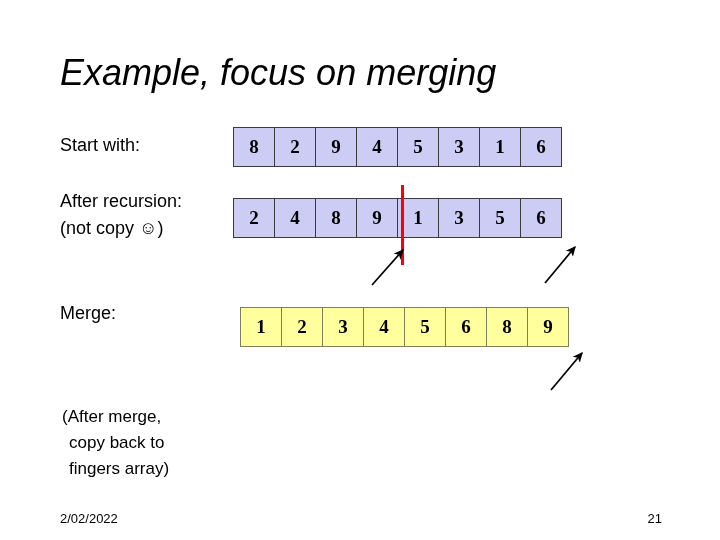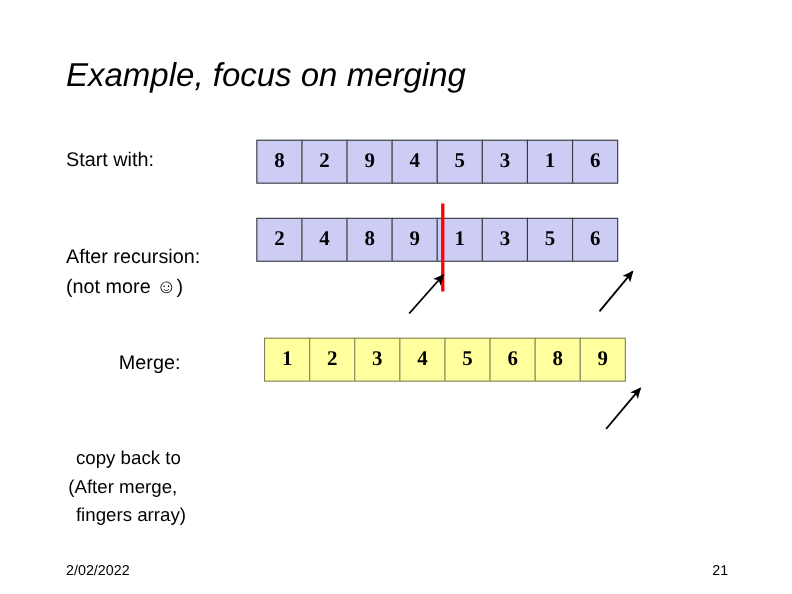--- a/index.html
+++ b/index.html
@@ -15,40 +15,40 @@
     font-family: "Liberation Sans", sans-serif;
     color: #000000;
   }
 
   
   #slide-title {
     position: absolute;
     left: 60px;
     top: 52px;
     font-family: "Liberation Sans", sans-serif;
-    font-size: 30px;
+    font-size: 36px;
     font-style: italic;
     font-weight: 400;
     letter-spacing: 0px;
     white-space: nowrap;
     color: #000000;
   }
 
   
   .label-block {
     position: absolute;
     font-family: Liberation Sans, sans-serif;
     font-size: 18px;
     line-height: 27px;
     white-space: nowrap;
     color: #000000;
   }
   #label-start        { left: 60px; top: 132px; }
-  #label-recursion    { left: 60px; top: 220px; }
-  #label-merge        { left: 60px; top: 316px; margin-left: 48px; }
+  #label-recursion    { left: 60px; top: 188px; }
+  #label-merge        { left: 60px; top: 300px; }
   #label-copyback     { left: 62px; top: 404px; font-size: 17px; line-height: 26px; }
   .label-line { display: block; }
   .indent-1 { padding-left: 7px; }
 
   
   .array-row {
     position: absolute;
     display: flex;
   }
   .cell {
@@ -109,30 +109,30 @@
 <body>
 
 <div id="slide-title">Example, focus on merging</div>
 
 <div class="label-block" id="label-start">
   <span class="label-line">Start with:</span>
 </div>
 
 <div class="label-block" id="label-recursion">
   <span class="label-line">After recursion:</span>
-  <span class="label-line">(not more ☺)</span>
+  <span class="label-line">(not copy ☺)</span>
 </div>
 
 <div class="label-block" id="label-merge">
   <span class="label-line">Merge:</span>
 </div>
 
 <div class="label-block" id="label-copyback">
+  <span class="label-line">(After merge,</span>
   <span class="label-line indent-1">copy back to</span>
-  <span class="label-line">(After merge,</span>
   <span class="label-line indent-1">fingers array)</span>
 </div>
 
 <div class="array-row" id="array-start">
   <div class="cell cell-lavender">8</div>
   <div class="cell cell-lavender">2</div>
   <div class="cell cell-lavender">9</div>
   <div class="cell cell-lavender">4</div>
   <div class="cell cell-lavender">5</div>
   <div class="cell cell-lavender">3</div>

